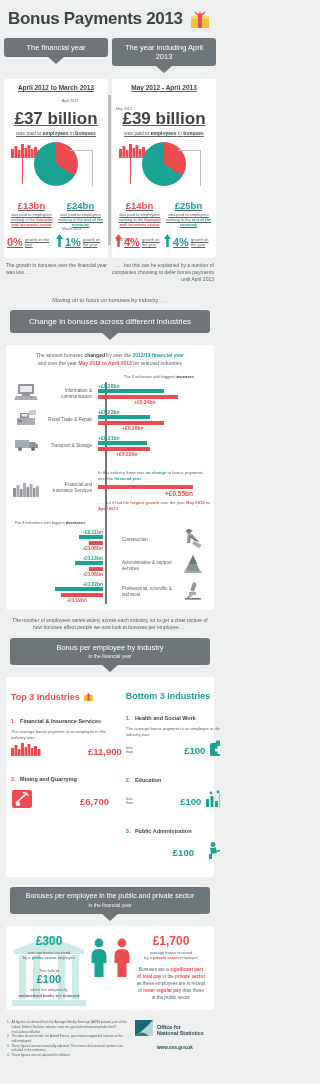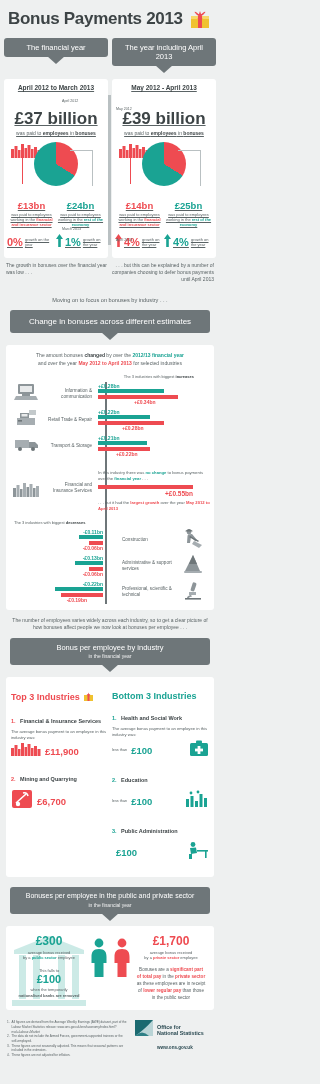--- a/index.html
+++ b/index.html
@@ -112,21 +112,21 @@
   .tb-panel { background:#fff; border-radius:3px; margin:0 6px; padding:14px 5px 7px; display:flex; gap:4px;}
   .tb-col { flex:1; }
   .tb-title { font-size:9px; font-weight:bold; margin-bottom:5px; display:flex; align-items:center; gap:3px;}
   .tb-title.red { color:#ee4b51; }
   .tb-title.teal { color:#1aa393; }
   .tb-item { margin-bottom:7px; }
   .tb-rank { font-size:5.5px; font-weight:bold; }
   .tb-name { font-size:5.5px; font-weight:bold; color:#3d4446; }
   .tb-desc { font-size:4.2px; line-height:1.4; margin:2px 0 2px; color:#5a6365;}
   .tb-value-row { display:flex; align-items:center; gap:4px; }
-  .tb-value { font-size:9.5px; font-weight:bold; }
+  .tb-value { font-size:9.5px; font-weight:bold;margin-left:43px; }
   .tb-lessthan { font-size:3.8px; color:#5a6365; }
   .red { color:#ee4b51; }
   .teal { color:#1aa393; }
 
   
   .pp-panel { background:#fff; border-radius:3px; margin:0 6px; padding:8px 5px 9px; display:flex; }
   .pp-col { flex:1; position:relative; text-align:center; }
   .pp-amt { font-size:12px; font-weight:bold; }
   .pp-cap { font-size:4px; line-height:1.4; margin-top:2px; }
   .pp-cap b { }
@@ -314,21 +314,21 @@
 
   <div class="explain">
     <div class="l">The growth in bonuses over the financial year was low . . .</div>
     <div class="r">. . . but this can be explained by a number of companies choosing to defer bonus payments until April 2013</div>
   </div>
 
   <div class="moving">Moving on to focus on bonuses by industry . . .</div>
 
   <div style="padding:0 10px;">
     <div class="banner">
-      <div class="b1" style="font-size:8px; padding:7px 4px;">Change in bonuses across different estimates</div>
+      <div class="b1" style="font-size:8px; padding:7px 4px;">Change in bonuses across different industries</div>
       <div class="banner-arrow"></div>
     </div>
   </div>
 
   <div class="chart-panel" style="margin-top:12px;">
     <div class="chart-intro">
       <span>The amount bonuses </span><b>changed</b><span> by over the </span><span class="teal">2012/13 financial year</span><br>
       <span>and over the year </span><span class="red">May 2012 to April 2013</span><span> for selected industries</span>
     </div>
 

